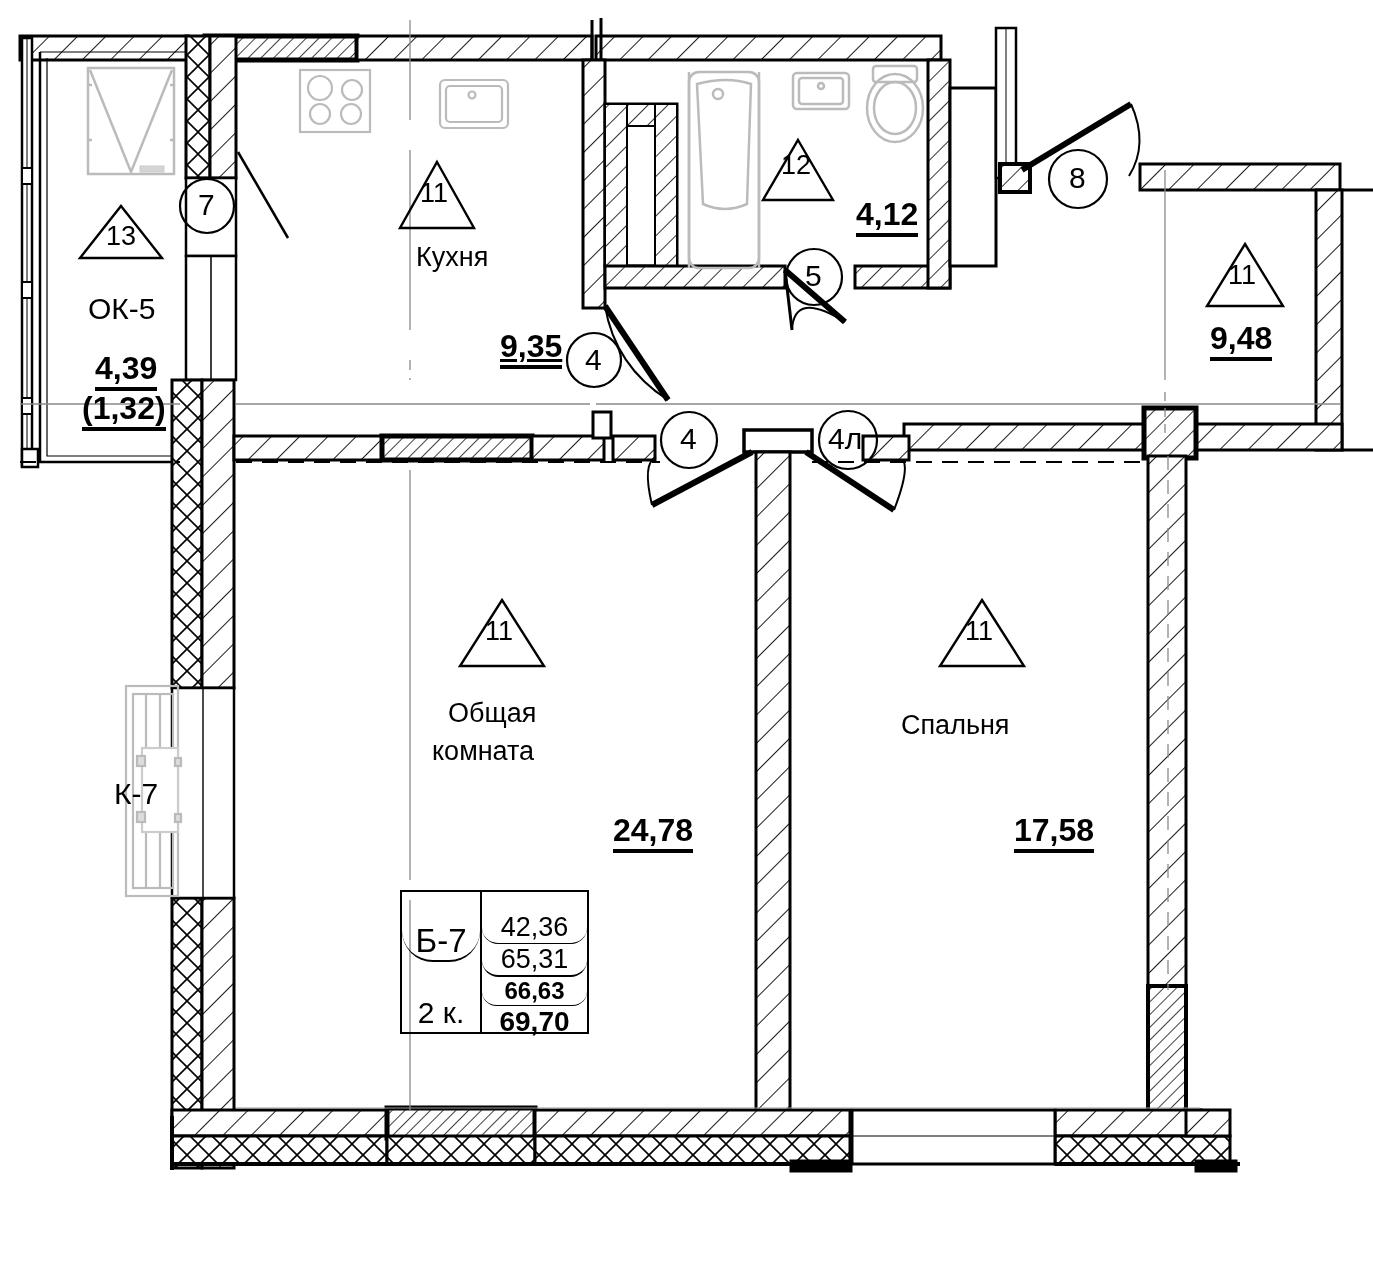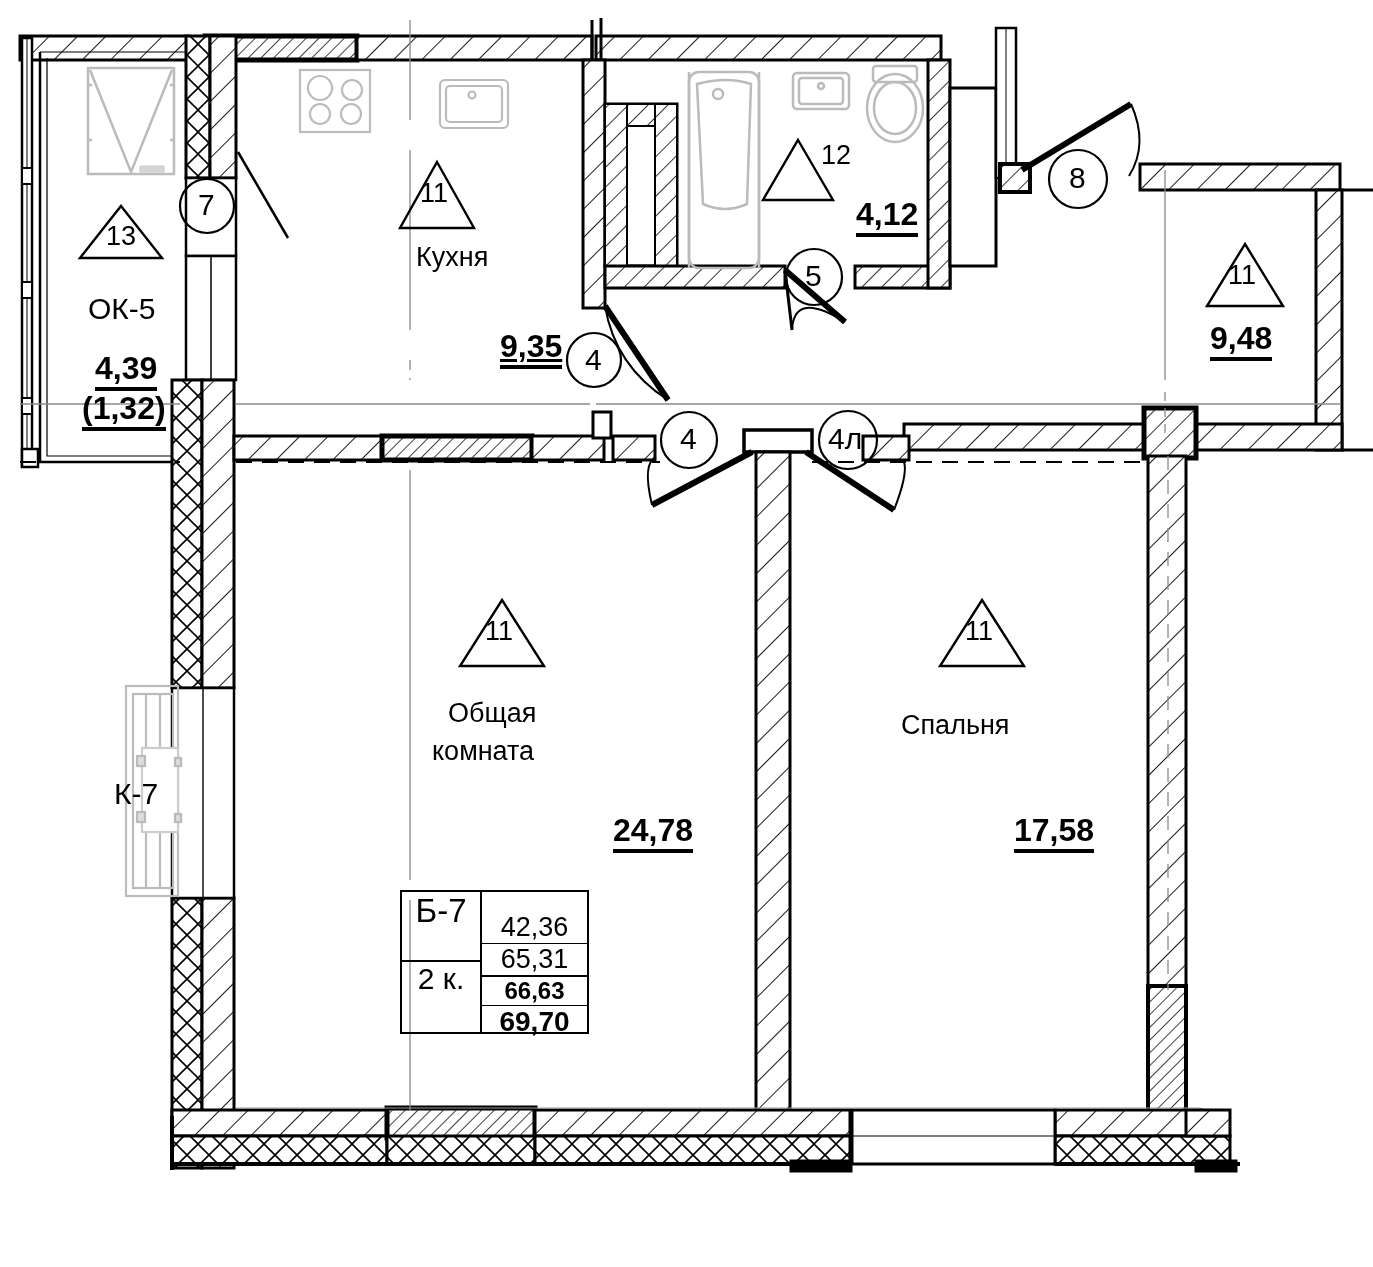--- a/index.html
+++ b/index.html
@@ -8,21 +8,21 @@
   #plan svg{position:absolute;left:0;top:0;}
   .lbl{position:absolute;font-family:"Liberation Sans", sans-serif;color:#000;white-space:nowrap;}
   .roomname{font-size:27px;}
   .area{font-size:32px;font-weight:bold;border-bottom:4px solid #000;padding-bottom:1px;line-height:1.05;}
   .okname{font-size:30px;}
   .knum{font-size:30px;}
   .tri-num{position:absolute;font-size:27px;}
   .infobox{position:absolute;border:2px solid #000;display:flex;font-family:"Liberation Sans", sans-serif;}
   .ib-left{display:flex;flex-direction:column;border-right:2px solid #000;}
   .ib-right{display:flex;flex-direction:column;margin-top:20px;}
-  .ib-cell{display:flex;align-items:flex-start;justify-content:center;}
+  .ib-cell{display:flex;align-items:flex-end;justify-content:center;border-radius:31px;}
 </style>
 </head>
 <body>
 
 <div id="plan">
 
   <svg width="1373" height="1267" viewBox="0 0 1373 1267">
     <defs>
 
       <pattern id="diag" width="14" height="14" patternUnits="userSpaceOnUse" patternTransform="rotate(45)">
@@ -287,21 +287,21 @@
 
   <div class="lbl tri-num" style="left:106px;top:221px;">13</div>
   <div class="lbl okname" style="left:88px;top:292px;">ОК-5</div>
   <div class="lbl area" style="left:95px;top:352px;">4,39</div>
   <div class="lbl area" style="left:82px;top:392px;">(1,32)</div>
 
   <div class="lbl tri-num" style="left:420px;top:178px;">11</div>
   <div class="lbl roomname" style="left:416px;top:242px;">Кухня</div>
   <div class="lbl area" style="left:500px;top:330px;text-decoration:underline;">9,35</div>
 
-  <div class="lbl tri-num" style="left:781px;top:140px;margin-left:40px;">12</div>
+  <div class="lbl tri-num" style="left:781px;top:150px;">12</div>
   <div class="lbl area" style="left:856px;top:198px;">4,12</div>
 
   <div class="lbl tri-num" style="left:1228px;top:260px;">11</div>
   <div class="lbl area" style="left:1210px;top:322px;">9,48</div>
 
   <div class="lbl tri-num" style="left:485px;top:616px;">11</div>
   <div class="lbl roomname" style="left:448px;top:698px;">Общая</div>
   <div class="lbl roomname" style="left:432px;top:736px;">комната</div>
   <div class="lbl area" style="left:613px;top:814px;">24,78</div>
 

